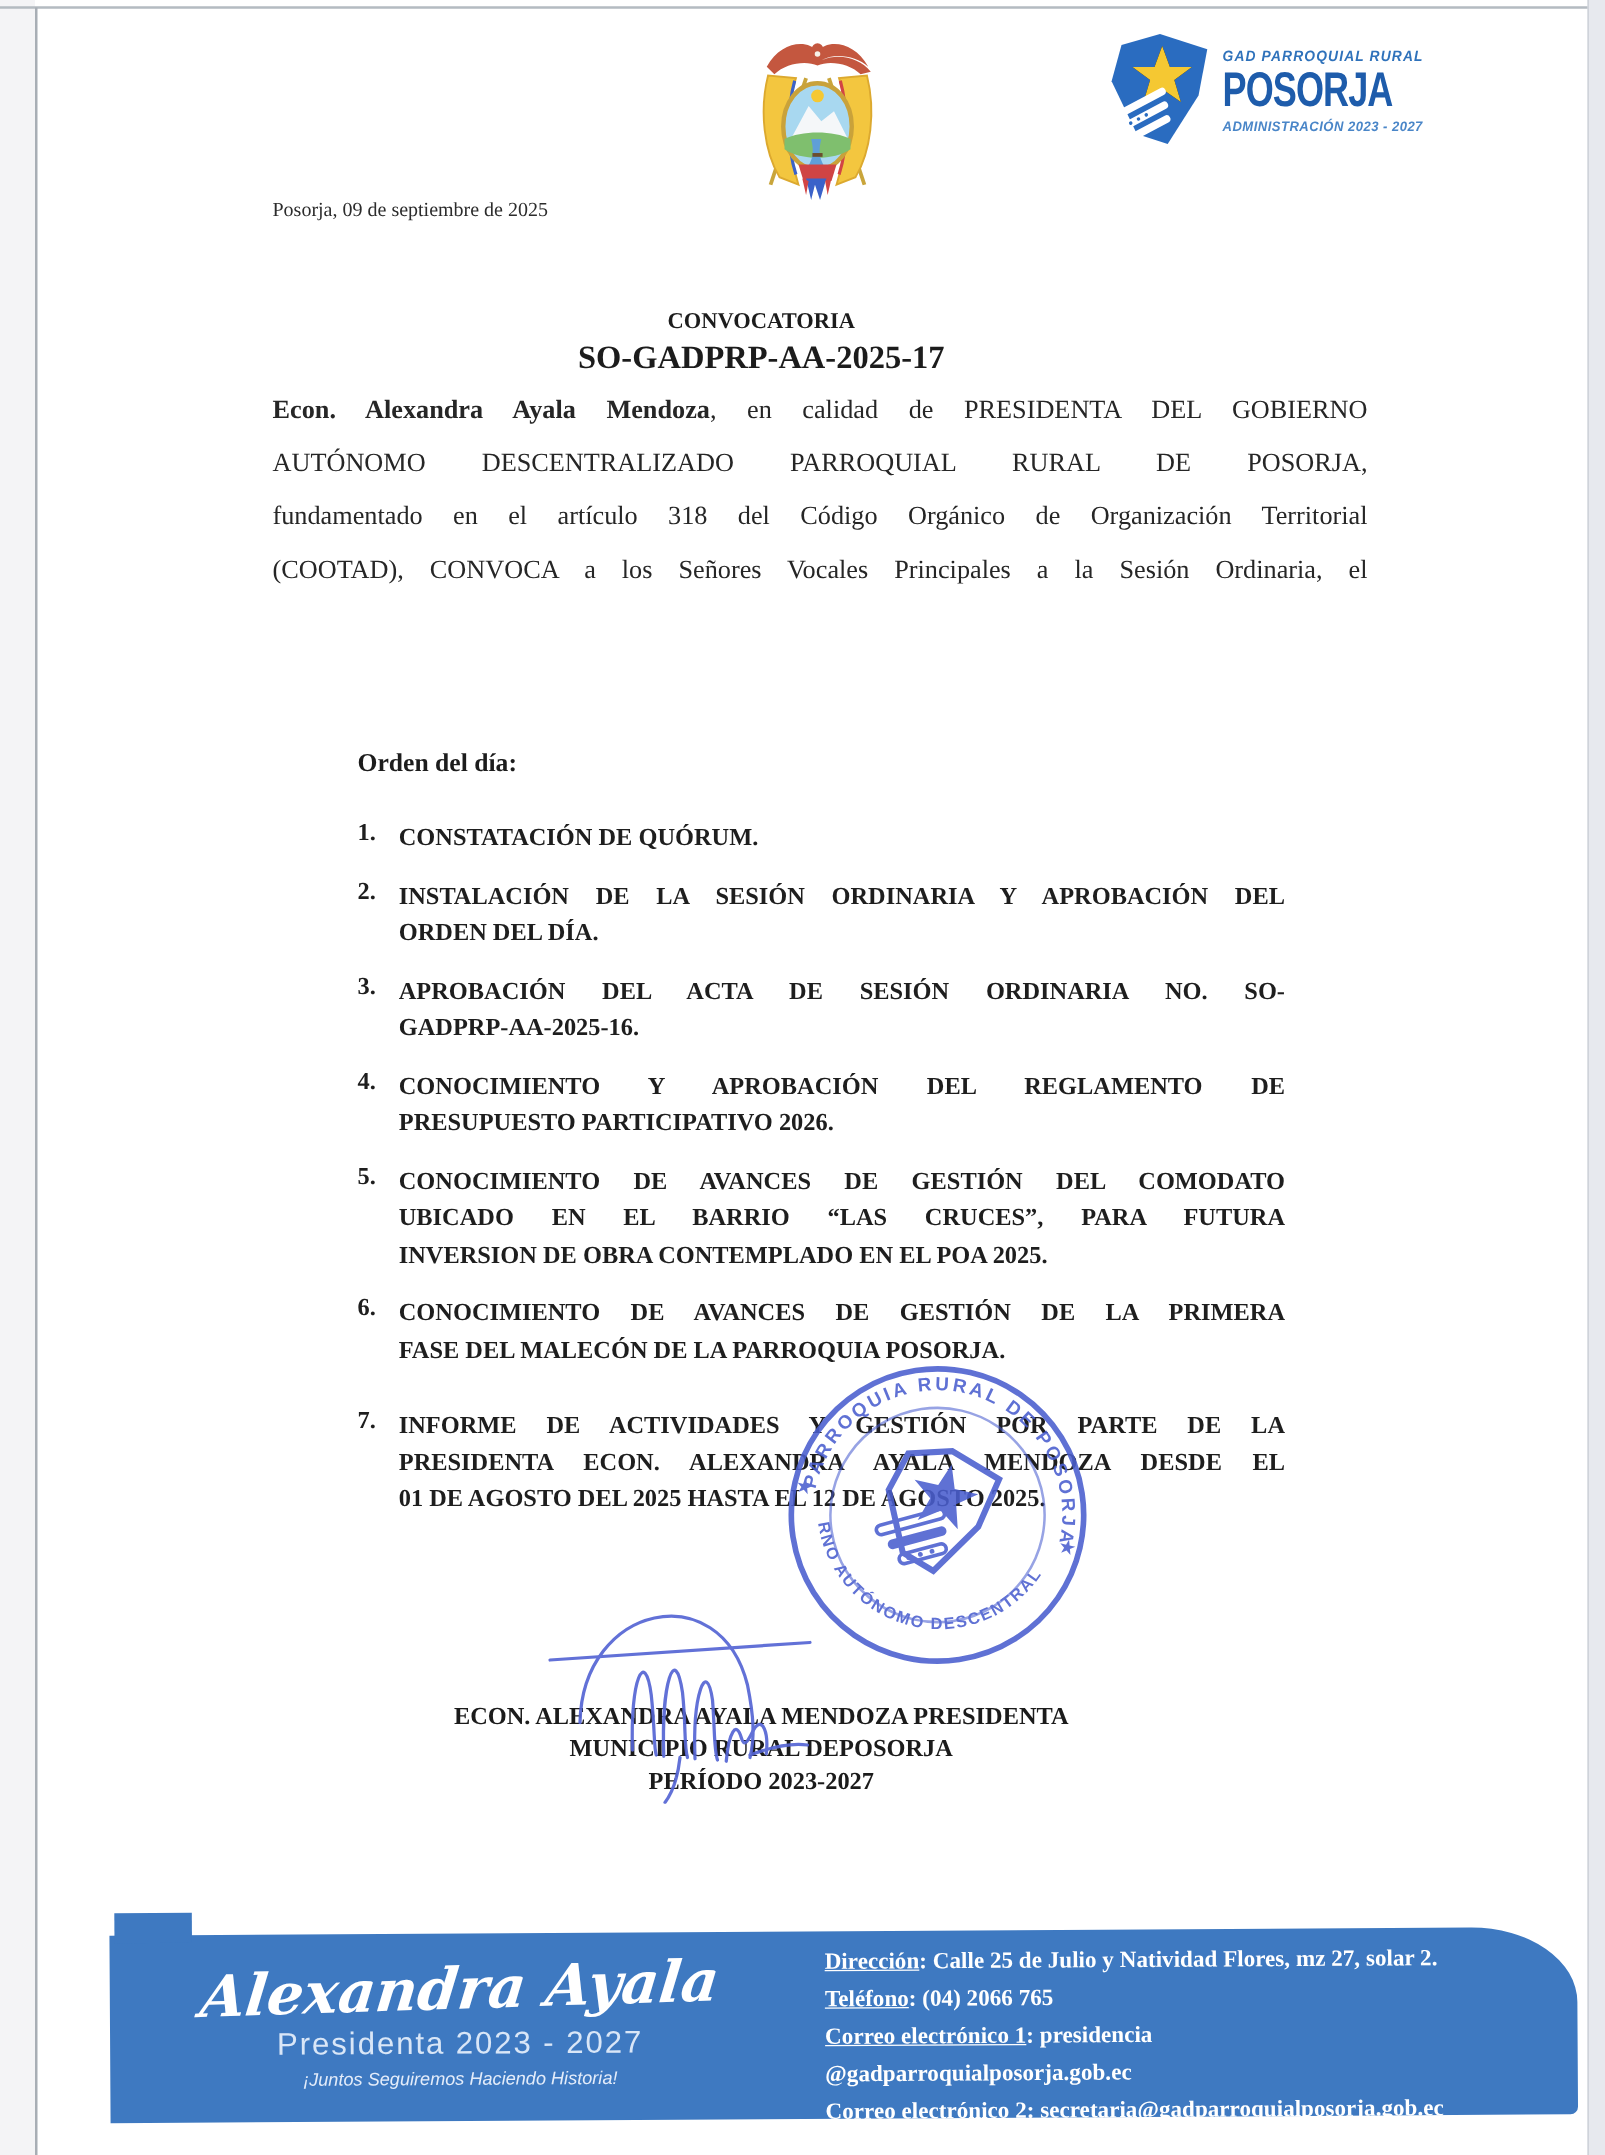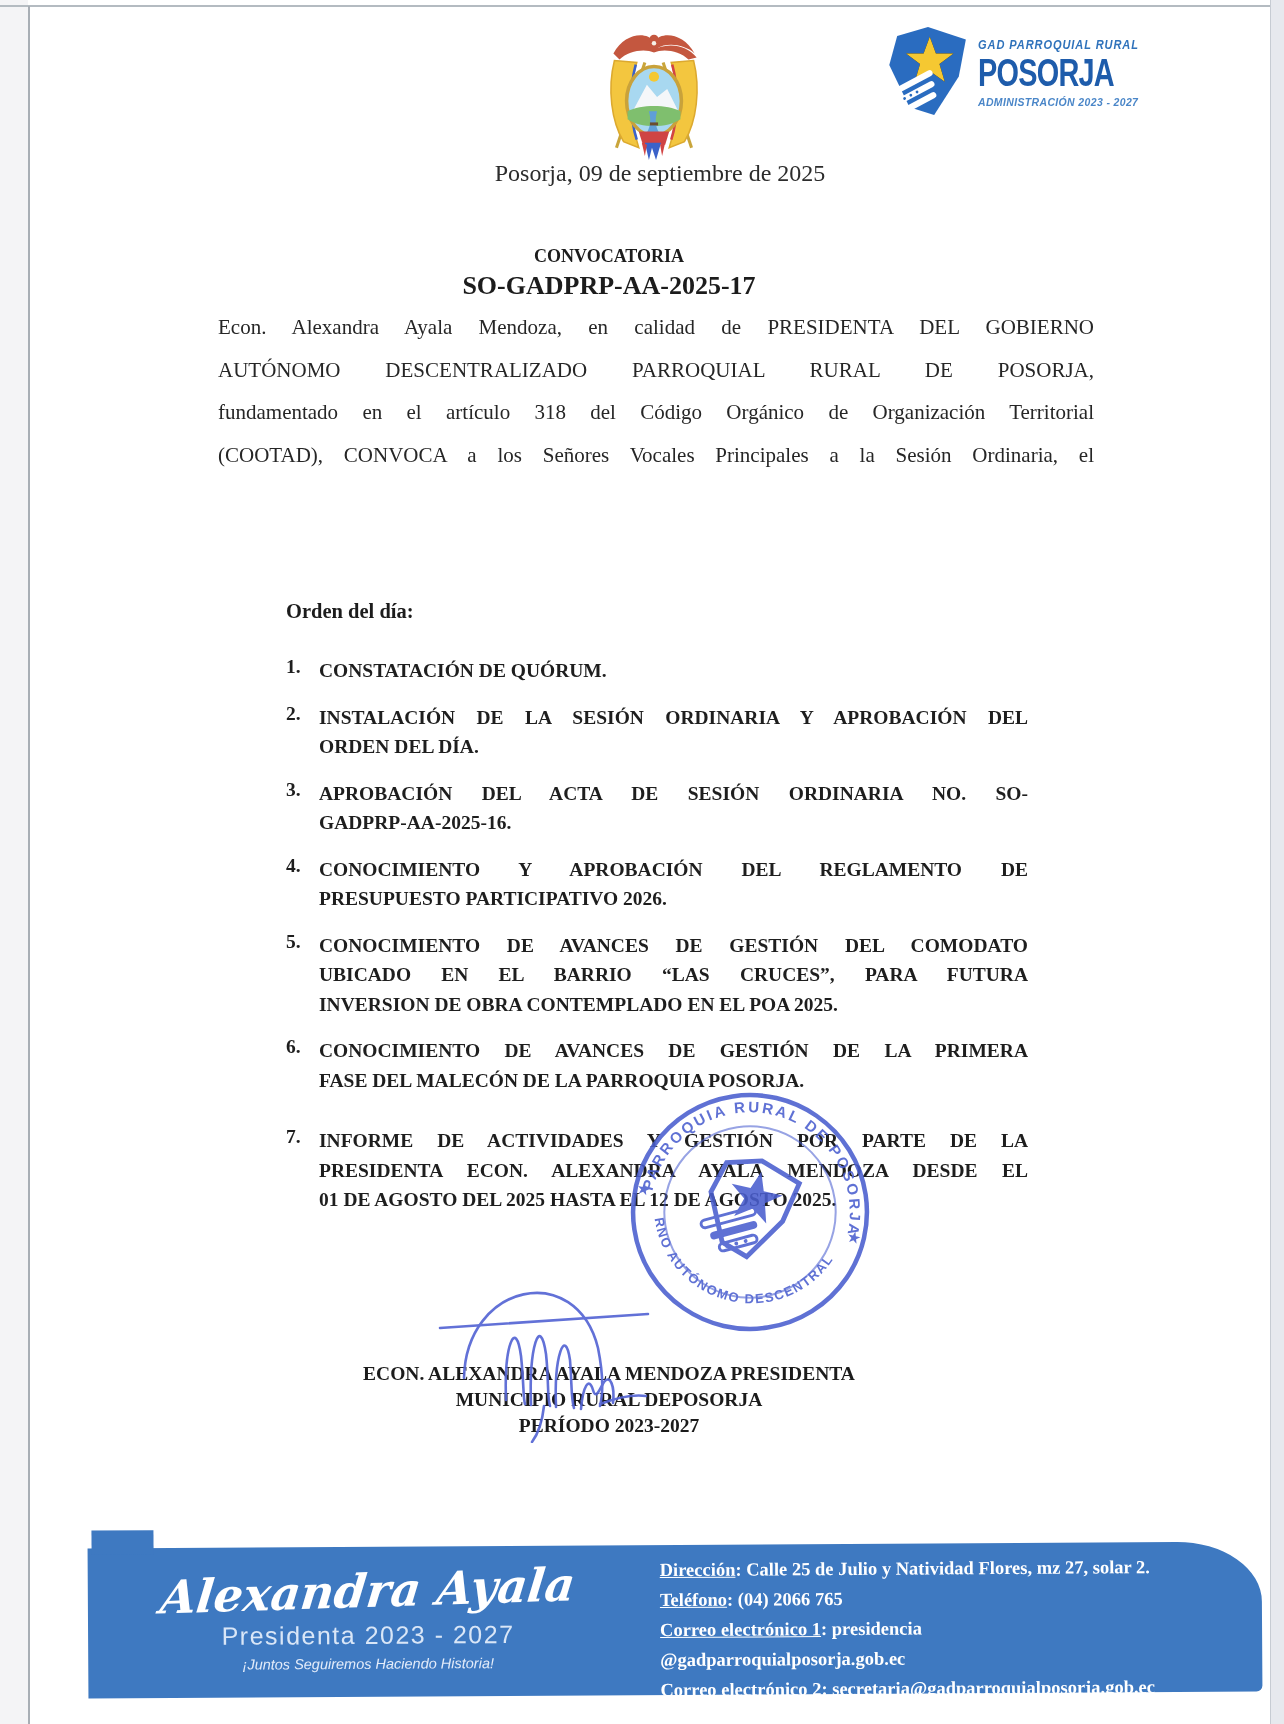--- a/index.html
+++ b/index.html
@@ -16,30 +16,30 @@
   .brand{position:absolute;left:884px;top:24px;width:260px;height:110px;}
   .brand-shield{position:absolute;left:0;top:0;width:88px;height:96px;}
   .brand-text{position:absolute;left:94px;top:14px;width:170px;}
   .brand-small{font-family:"Liberation Sans",sans-serif;font-weight:bold;font-style:italic;
                font-size:12px;letter-spacing:1px;color:#2f72bb;white-space:nowrap;transform:scaleX(.92);transform-origin:left;}
   .brand-name{font-family:"Liberation Sans",sans-serif;font-weight:bold;font-size:39px;line-height:42px;
               color:#1e5cab;letter-spacing:-1px;transform:scaleX(.74);transform-origin:left;white-space:nowrap;}
   .brand-admin{font-family:"Liberation Sans",sans-serif;font-weight:bold;font-style:italic;
                font-size:11px;letter-spacing:.4px;color:#4a86c8;white-space:nowrap;transform:scaleX(.95);transform-origin:left;margin-top:2px;}
 
-  .date-line{position:absolute;left:218px;top:160px;width:884px;text-align:center;font-size:24px;color:#2c2c2c;}
+  .date-line{position:absolute;left:218px;top:160px;width:884px;text-align:left;font-size:16px;color:#2c2c2c;}
 
   .title-block{position:absolute;left:218px;top:241px;width:782px;text-align:center;font-weight:bold;color:#1c1c1c;}
   .title-block .t1{font-size:18px;line-height:30px;}
   .title-block .t2{font-size:26px;line-height:30px;}
 
   .intro{position:absolute;left:218px;top:306px;width:876px;font-size:21px;color:#262626;}
   .p-line{line-height:42.5px;text-align:justify;}
   .p-line.j{text-align-last:justify;}
-  .b{font-weight:normal;}
+  .b{font-weight:bold;}
 
   .agenda-head{position:absolute;left:286px;top:600px;font-size:20.5px;font-weight:bold;color:#1c1c1c;}
 
   .agenda{position:absolute;left:286px;top:656px;width:742px;font-weight:bold;color:#1e1e1e;font-size:19.5px;}
   .agenda-item{display:flex;margin-bottom:17px;}
   .agenda-item.mt-big{margin-top:31px;}
   .agenda-item .num{width:33px;flex:none;}
   .agenda-item .itxt{flex:1;}
   .jline{line-height:29.5px;text-align:justify;text-align-last:justify;}
   .jline.last{text-align-last:left;}

